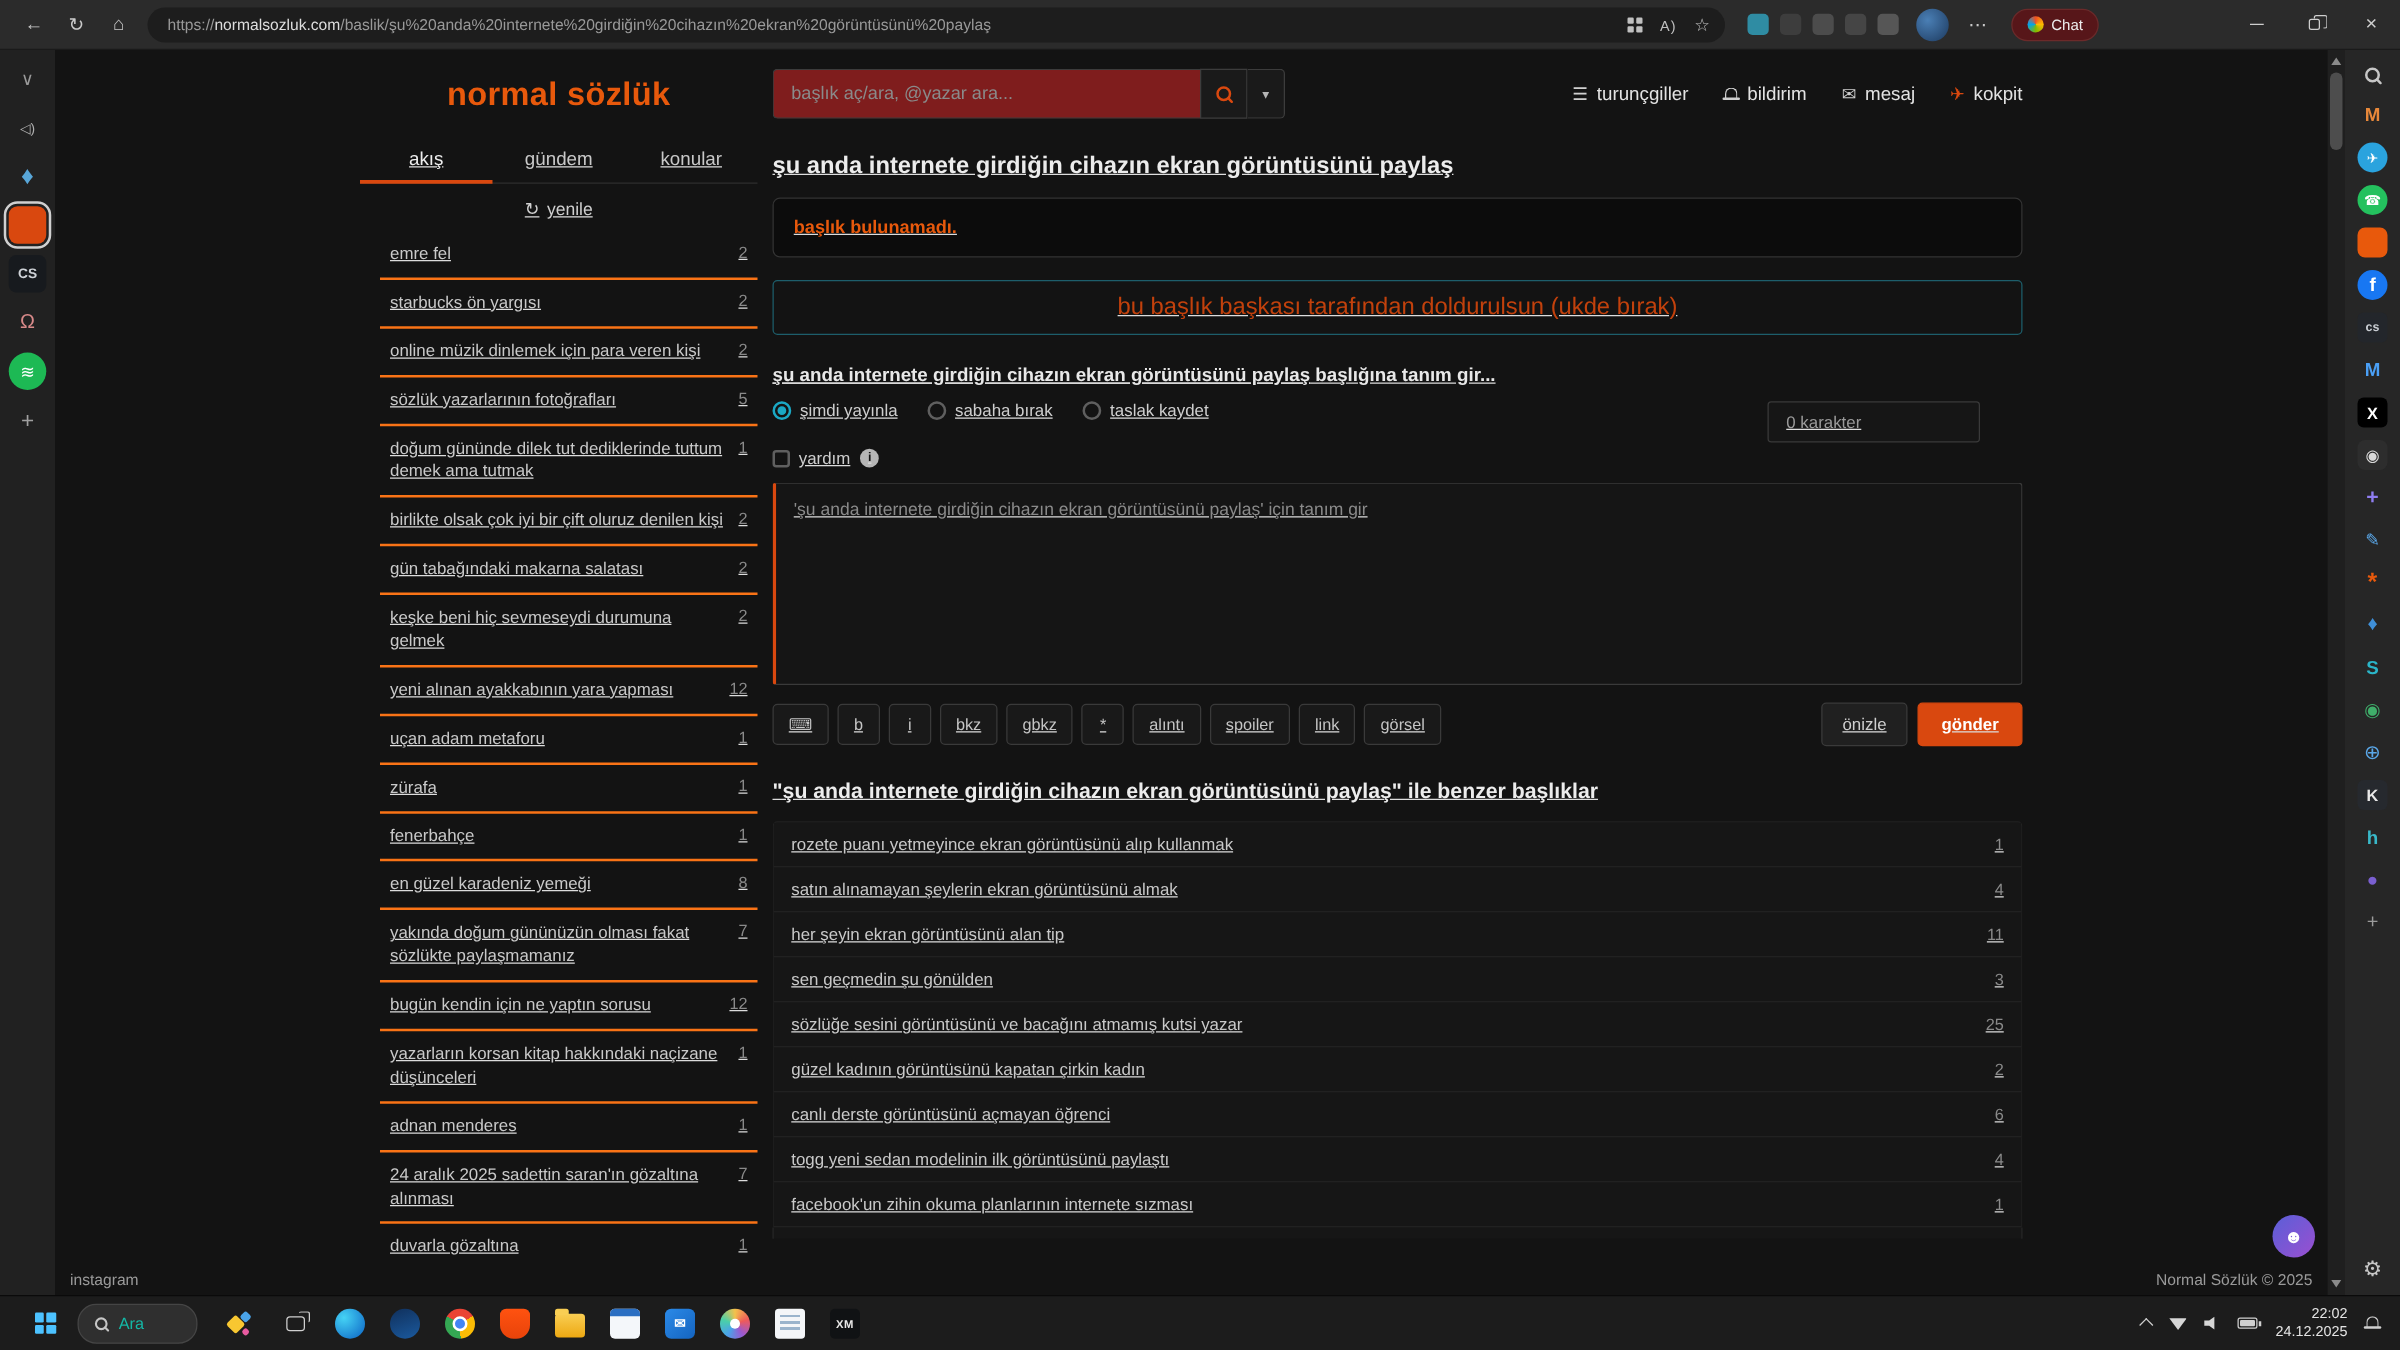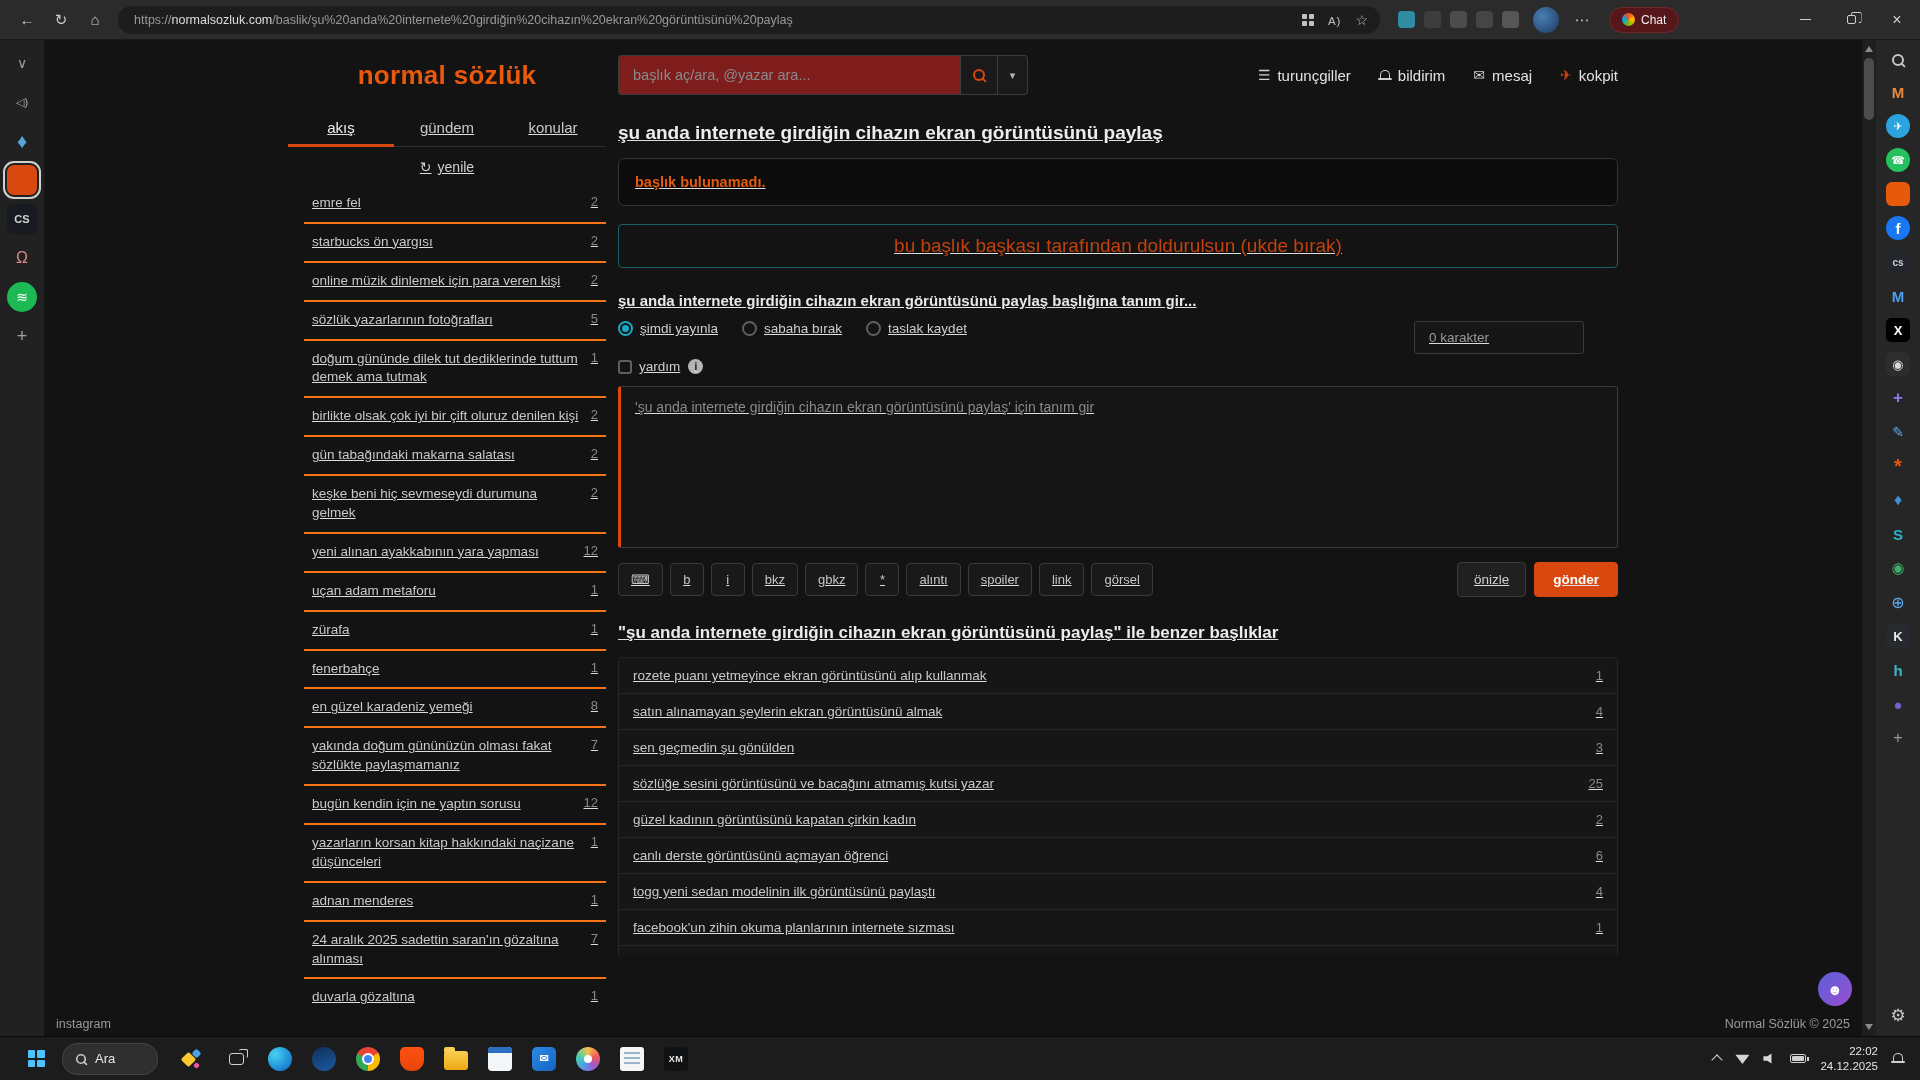--- a/index.html
+++ b/index.html
@@ -105,21 +105,21 @@
   .similar-count { font-size:13px; color:#8a8a8a; }
   .similar-partial { height:9px; background:#161616; border-left:1px solid #262626; border-right:1px solid #262626; }
   .site-footer { position:absolute; left:0; right:0; bottom:0; height:24px; background:#131313; display:flex; justify-content:space-between; align-items:center; padding:0 12px; font-size:12.5px; color:#9a9a9a; z-index:2; }
   .online-bubble { position:absolute; right:10px; bottom:30px; width:34px; height:34px; border-radius:50%; background:linear-gradient(135deg,#5a5fd8,#9a4fd0); display:flex; align-items:center; justify-content:center; color:#fff; font-size:15px; z-index:3; }
 
   
   #taskbar { position:absolute; left:0; right:0; bottom:0; height:44px; background:#1c1c1c; border-top:1px solid #0a0a0a; display:flex; align-items:center; padding:0 8px 0 14px; z-index:10; }
   #taskbar button { background:transparent; border:none; height:40px; width:44px; display:flex; align-items:center; justify-content:center; border-radius:6px; }
   .win-logo { width:17px; height:17px; display:grid; grid-template-columns:1fr 1fr; gap:2px; }
   .win-logo i { background:#4cc2ff; border-radius:1px; }
-  .tb-search { height:32px; border-radius:15px; background:#2f2f2f; border:1px solid #454545; display:flex; align-items:center; gap:8px; color:#e5e5e5; font-size:13px; padding:0 18px 0 12px; margin:0 12px 0 4px; min-width:96px; }
+  .tb-search { height:32px; border-radius:15px; background:#2f2f2f; border:1px solid #454545; display:flex; align-items:center; gap:8px; color:#14b8a6; font-size:13px; padding:0 18px 0 12px; margin:0 12px 0 4px; min-width:96px; }
   .sparkles { position:relative; width:20px; height:20px; }
   .sparkles i { position:absolute; transform:rotate(45deg); border-radius:2px; }
   .s1 { width:11px; height:11px; background:#f8c731; left:1px; top:5px; }
   .s2 { width:7px; height:7px; background:#4aa3e8; right:2px; top:1px; }
   .s3 { width:5px; height:5px; background:#e85aa0; right:3px; bottom:1px; }
   .taskview { width:15px; height:12px; border:1.6px solid #d0d0d0; border-radius:3px; position:relative; }
   .taskview::before { content:""; position:absolute; top:-5px; right:-5px; width:8px; height:8px; border:1.6px solid #d0d0d0; border-radius:2px; border-bottom:none; border-left:none; }
   .tb-apps { display:flex; }
   .tb-app { width:24px; height:24px; display:flex; align-items:center; justify-content:center; font-size:10px; font-weight:700; }
   .app-edge .tb-app { background:radial-gradient(circle at 30% 30%, #45d3f5, #0b62c4); border-radius:50%; }
@@ -558,20 +558,24 @@
           <div class="similar-row">
             <span class="similar-title">rozete puanı yetmeyince ekran görüntüsünü alıp kullanmak</span>
             <span class="similar-count">1</span>
           </div>
 
           <div class="similar-row">
             <span class="similar-title">satın alınamayan şeylerin ekran görüntüsünü almak</span>
             <span class="similar-count">4</span>
           </div>
 
+          <div class="similar-row">
+            <span class="similar-title">her şeyin ekran görüntüsünü alan tip</span>
+            <span class="similar-count">11</span>
+          </div>
 
           <div class="similar-row">
             <span class="similar-title">sen geçmedin şu gönülden</span>
             <span class="similar-count">3</span>
           </div>
 
           <div class="similar-row">
             <span class="similar-title">sözlüğe sesini görüntüsünü ve bacağını atmamış kutsi yazar</span>
             <span class="similar-count">25</span>
           </div>

